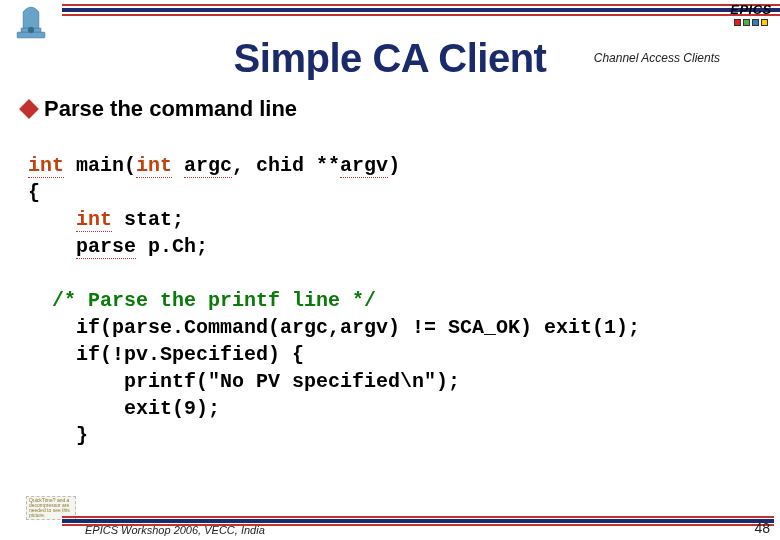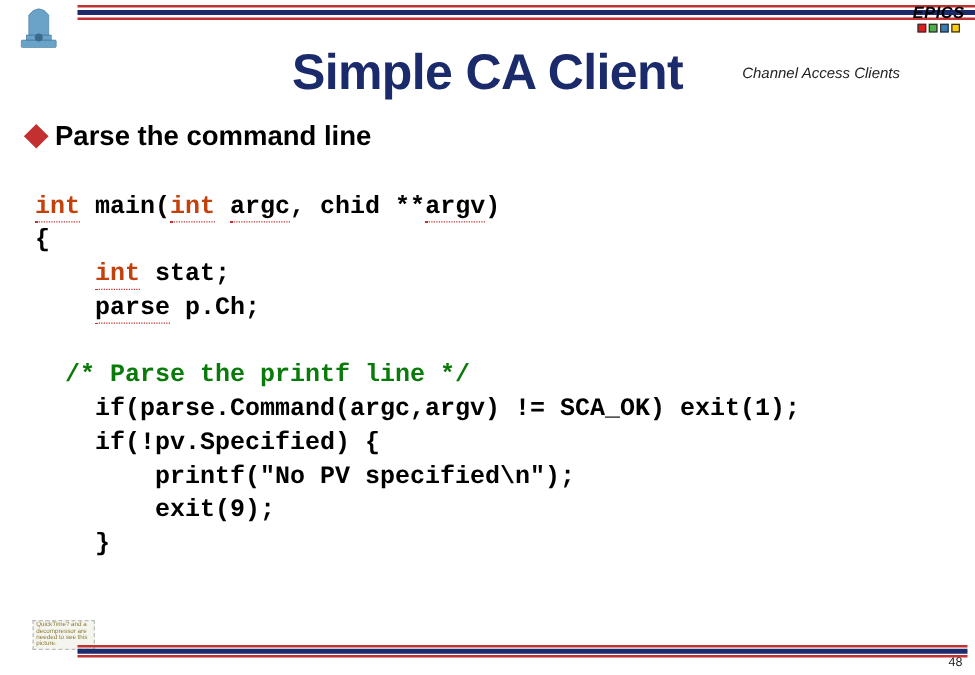--- a/index.html
+++ b/index.html
@@ -129,21 +129,21 @@
   .foot-left {
     position: absolute; left: 85px; bottom: 4px;
     font-size: 11px; font-style: italic; color: #222;
   }
   .foot-right {
     position: absolute; right: 36px; bottom: 4px;
     font-size: 11px; font-style: italic; color: #222;
   }
   .foot-num {
     position: absolute; right: 10px; bottom: 4px;
-    font-size: 10px; color: #222; margin-left: 44px;
+    font-size: 14px; color: #222; margin-left: 44px;
   }
   .placeholder-img {
     position: absolute;
     left: 26px; bottom: 20px;
     width: 50px; height: 24px;
     border: 1px dashed #bbb;
     background: #f5f5f0;
   }
   .placeholder-img .qt {
     font-size: 5px; color: #8a7a30; line-height: 1; padding: 1px 2px;
@@ -202,14 +202,15 @@
 <span>    }</span></div>
 
 <div class="placeholder-img">
   <div class="qt">QuickTime? and a decompressor are needed to see this picture.</div>
 </div>
 
 <div class="footer">
   <div class="foot-line fl-red-t"></div>
   <div class="foot-line fl-navy"></div>
   <div class="foot-line fl-red-b"></div>
+  <div class="foot-left">EPICS Workshop 2006, VECC, India</div>
   <div class="foot-num">48</div>
 </div>
 
 </body></html>

